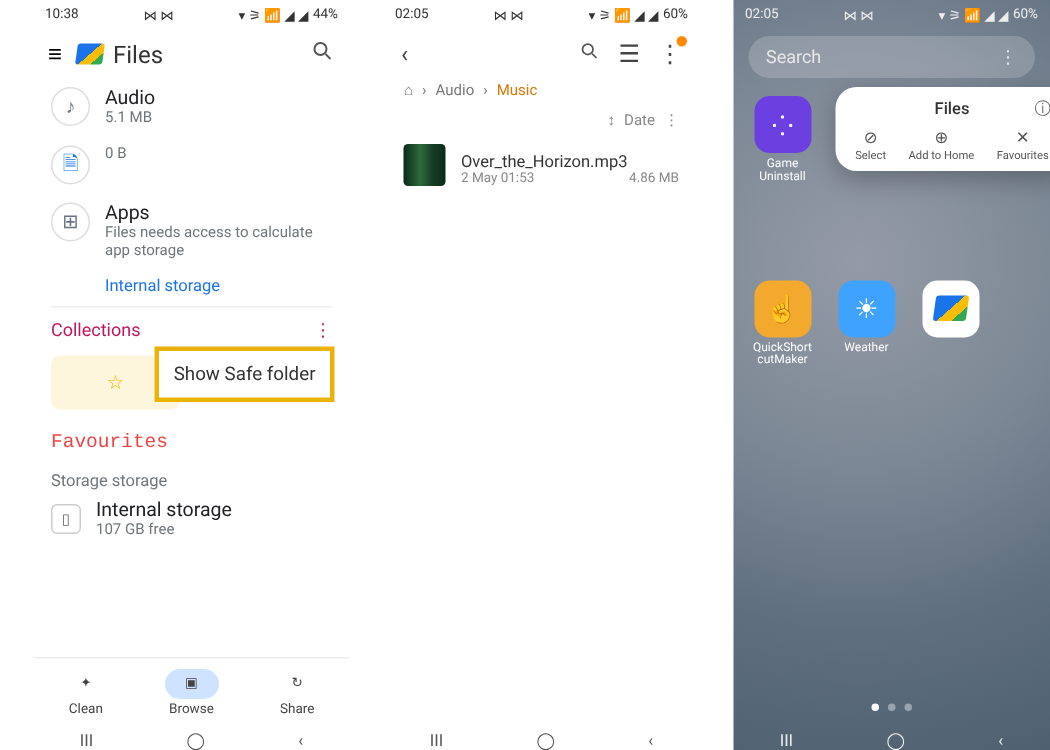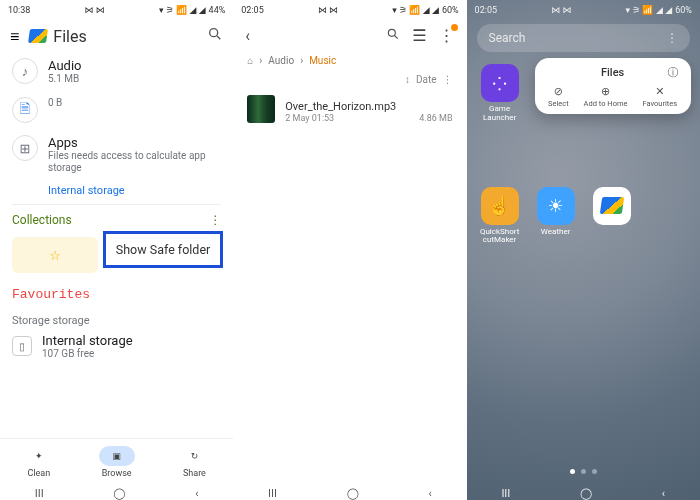--- a/index.html
+++ b/index.html
@@ -1,17 +1,17 @@
 <!DOCTYPE html>
 <html><head>
 <meta charset="utf-8">
 <style>
   * { box-sizing: border-box; margin: 0; padding: 0; font-family: Roboto, -apple-system, Arial, sans-serif; }
   body { background: #fff; width: 700px; height: 500px; overflow: hidden; display: flex; }
-  .phone { width: 233.3px; height: 500px; position: relative; overflow: hidden; border-right: 0px solid #eee; }
+  .phone { width: 233.3px; height: 500px; position: relative; overflow: hidden; border-right: 0px solid #eee; margin-left: 22px; }
   .phone:last-child { border-right: none; }
 
   
   .statusbar { height: 20px; display: flex; align-items: center; justify-content: space-between; padding: 0 8px; font-size: 9px; color: #333; }
   .statusbar .right { display: flex; gap: 3px; align-items: center; }
 
   
   .s1-appbar { display: flex; align-items: center; padding: 6px 10px; gap: 10px; }
   .s1-title { font-size: 16px; color: #333; display: flex; align-items: center; gap: 6px; }
   .s1-title .logo { width: 18px; height: 14px; background: linear-gradient(135deg,#1a73e8 0 50%,#fbbc04 50% 75%,#34a853 75% 100%); border-radius: 2px; transform: skewX(-8deg); }
@@ -19,25 +19,25 @@
 
   .cat-row { display: flex; align-items: flex-start; gap: 10px; padding: 6px 12px; }
   .cat-row .icon { width: 26px; height: 26px; border: 1px solid #ddd; border-radius: 50%; display: flex; align-items: center; justify-content: center; font-size: 13px; color: #6b7280; flex-shrink: 0; }
   .cat-row .text { flex: 1; }
   .cat-row .text .name { font-size: 13px; color: #202124; }
   .cat-row .text .sub { font-size: 10px; color: #70757a; line-height: 1.2; }
 
   .calc-link { color: #1a73e8; font-size: 11px; padding: 4px 0 7px 48px; }
   .hr { border-top: 1px solid #eee; margin: 0 12px; }
 
-  .section-head { display: flex; align-items: center; justify-content: space-between; padding: 8px 12px 4px; font-size: 12px; color: #4d7c0f; }
+  .section-head { display: flex; align-items: center; justify-content: space-between; padding: 8px 12px 4px; font-size: 12px; color: #be185d; }
 
   .fav-block { position: relative; padding: 6px 12px 10px; }
   .fav-chip { width: 86px; height: 36px; background: #fdf6dc; border-radius: 6px; display: flex; align-items: center; justify-content: center; color: #f5b400; font-size: 13px; }
-  .safe-btn { position: absolute; top: 0px; right: 10px; border: 3px solid #1d4ed8; background: #fff; padding: 8px 10px; font-size: 12.5px; color: #333; }
+  .safe-btn { position: absolute; top: 0px; right: 10px; border: 3px solid #eab308; background: #fff; padding: 8px 10px; font-size: 12.5px; color: #333; }
 
   .fav-label { padding: 4px 12px 8px; font-size: 13px; color: #ef4444; font-family: Liberation Mono, monospace; }
 
   .storage { padding: 4px 12px 0; }
   .storage .label { font-size: 11px; color: #70757a; }
   .storage-row { display: flex; align-items: center; gap: 10px; padding: 6px 0; }
   .storage-row .ic { width: 20px; height: 20px; border: 1px solid #ccc; border-radius: 4px; display: flex; align-items: center; justify-content: center; font-size: 10px; color: #666; }
 
   .bottom-nav { position: absolute; bottom: 16px; left: 0; right: 0; height: 46px; background: #fff; border-top: 1px solid #eee; display: flex; align-items: center; justify-content: space-around; }
   .bn-item { display: flex; flex-direction: column; align-items: center; gap: 2px; font-size: 9px; color: #444; }
@@ -258,21 +258,21 @@
   <div class="s3-search">
     <span>Search</span>
     <span>⋮</span>
   </div>
 
   <div class="apps-row">
     <div class="app">
       <div class="app-ic" style="background:#6b3fe0">
           <span>⁘</span>
         </div>
-      <div class="app-label">Game Launcher</div>
+      <div class="app-label">Game Uninstall</div>
     </div>
   </div>
 
   <div class="apps-row" style="margin-top:56px">
     <div class="app">
       <div class="app-ic" style="background:#f2a92e">
           <span>☝</span>
         </div>
       <div class="app-label">QuickShort cutMaker</div>
     </div>

